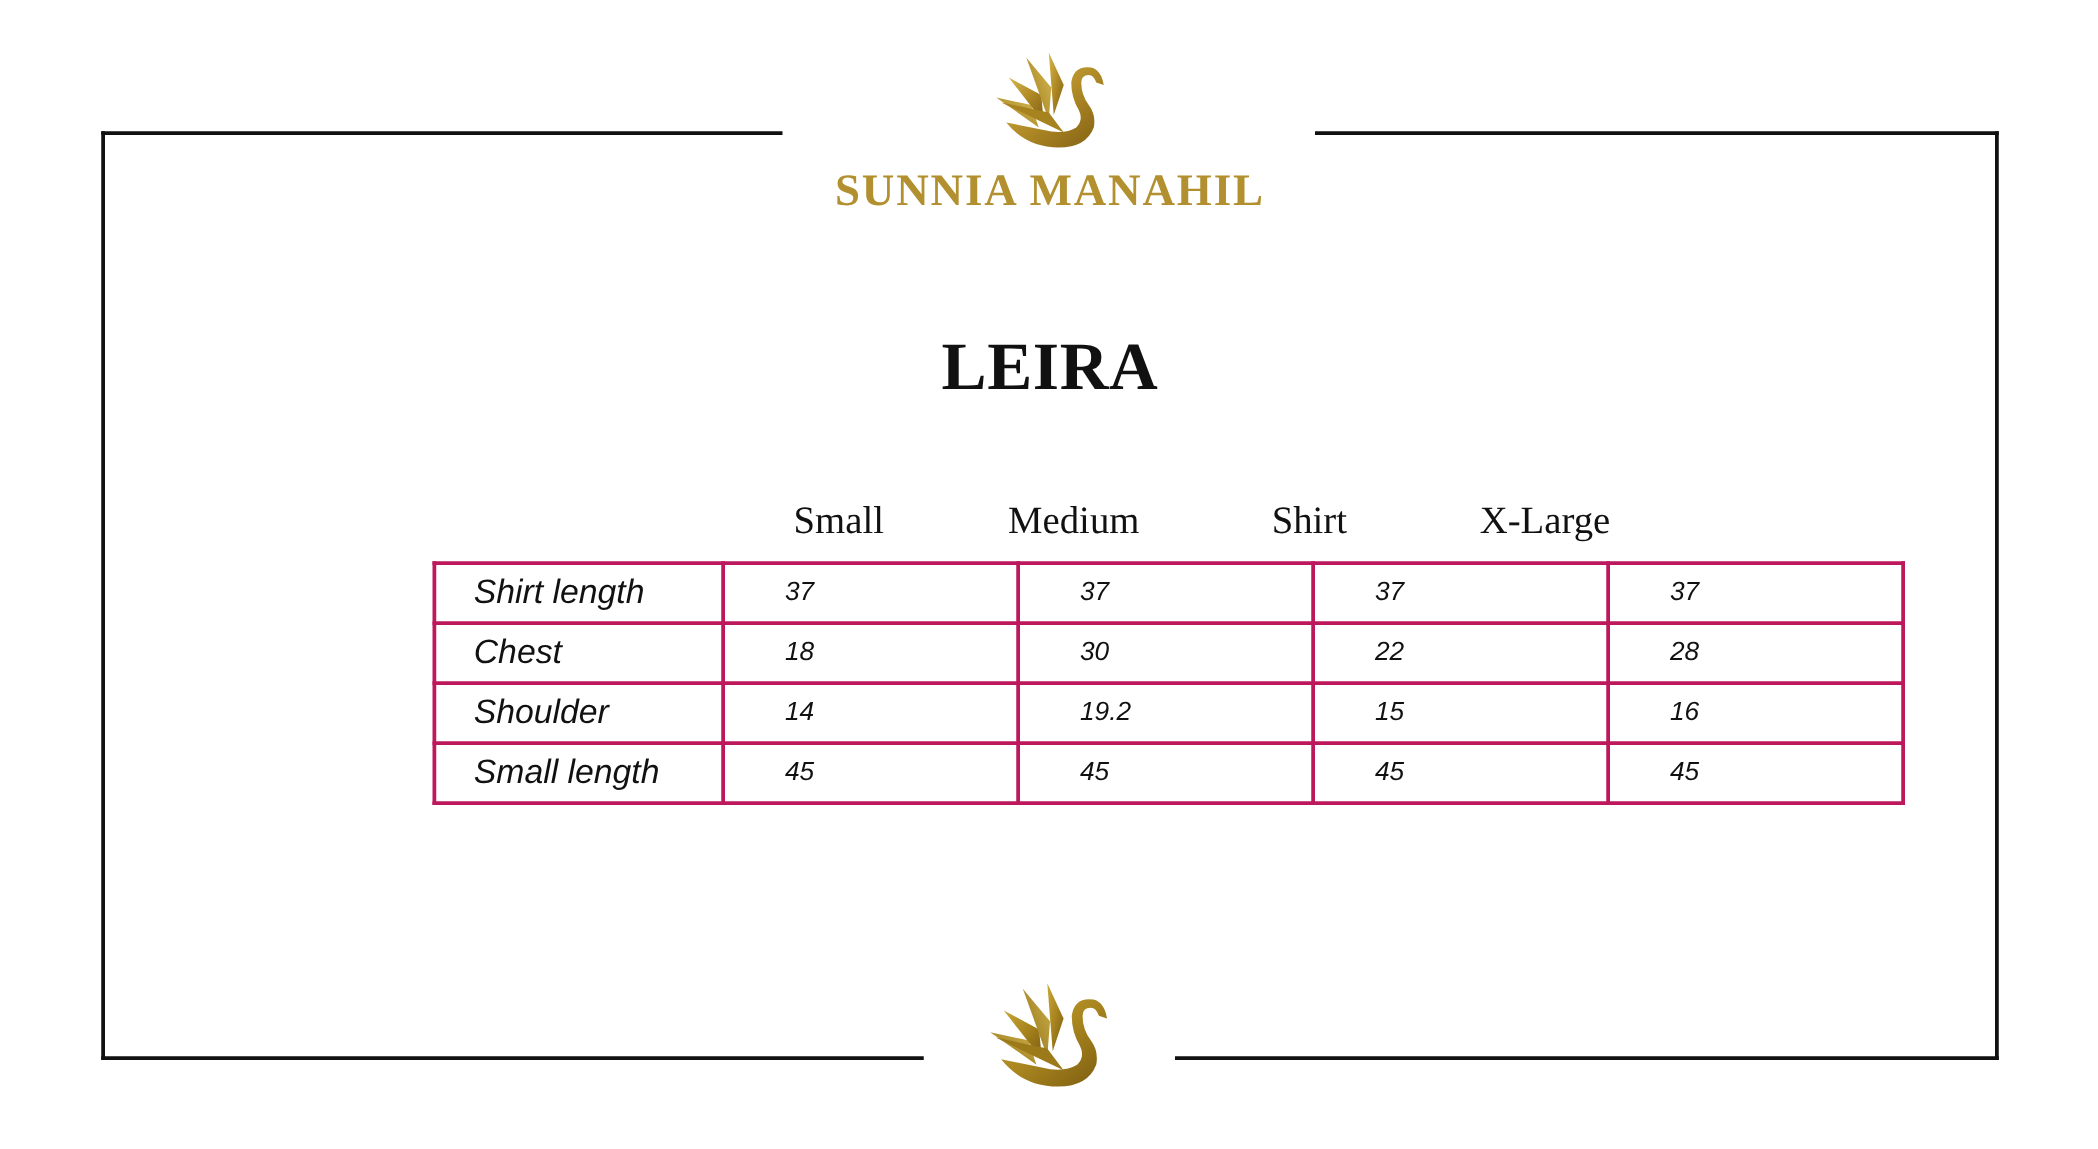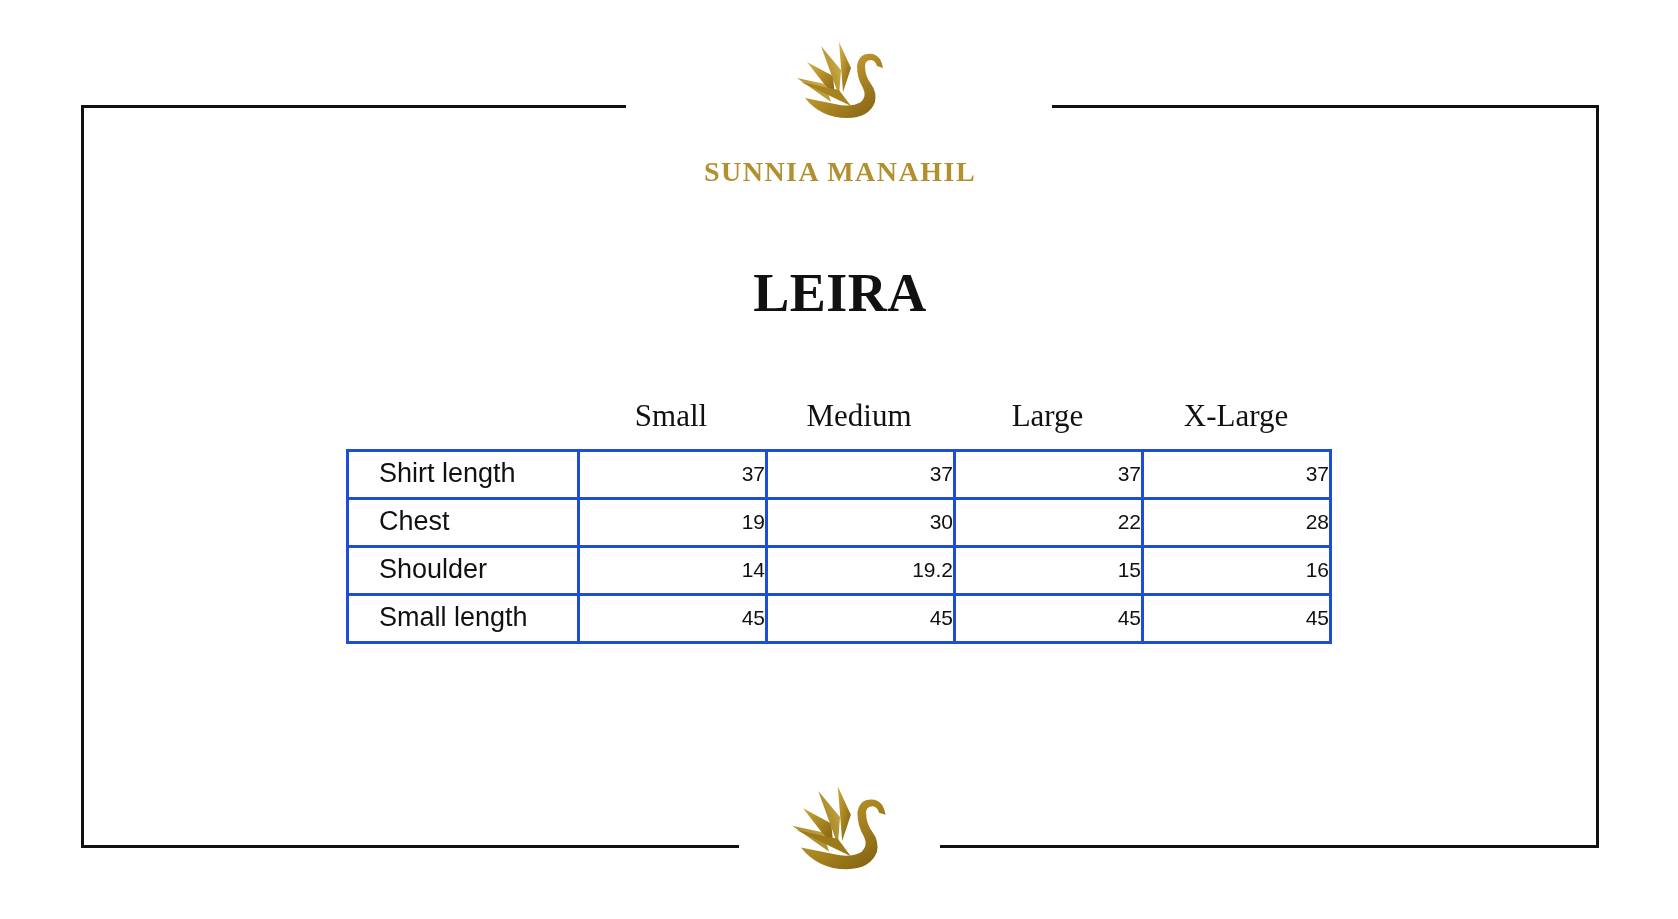--- a/index.html
+++ b/index.html
@@ -19,24 +19,24 @@
     position: absolute;
     background: #111111;
   }
   .swan {
     position: absolute;
   }
   .brand-name {
     position: absolute;
     left: 640px;
     width: 400px;
-    top: 156px;
+    top: 136px;
     text-align: center;
     font-family: "Liberation Serif", "DejaVu Serif", serif;
-    font-size: 28px;
+    font-size: 36px;
     font-weight: bold;
     letter-spacing: 1.5px;
     color: #b3902f;
     line-height: 32px;
   }
   .page-title {
     position: absolute;
     left: 640px;
     width: 400px;
     top: 258px;
@@ -64,41 +64,43 @@
     color: #111111;
   }
   .size-chart {
     position: absolute;
     left: 346px;
     top: 449px;
     border-collapse: collapse;
     table-layout: fixed;
   }
   .size-chart td {
-    border: 3px solid #1d4ed8;
+    border: 3px solid #be185d;
     height: 41px;
     padding: 0;
     vertical-align: middle;
+    font-style: italic;
   }
   .size-chart td.row-label {
     width: 198px;
     padding-left: 30px;
     font-family: "Liberation Sans", "DejaVu Sans", sans-serif;
     font-size: 27px;
     line-height: 32px;
     padding-bottom: 4px;
     color: #111111;
   }
   .size-chart td.value-cell {
     width: 185px;
-    text-align: right;
+    text-align: left;
     font-family: "Liberation Sans", "DejaVu Sans", sans-serif;
     font-size: 21px;
     padding-bottom: 2px;
     color: #111111;
+    padding-left: 48px;
   }
 </style>
 </head>
 <body>
 
 <div class="frame-line" style="left:81px; top:105px; width:545px; height:3px;"></div>
 <div class="frame-line" style="left:1052px; top:105px; width:547px; height:3px;"></div>
 <div class="frame-line" style="left:81px; top:105px; width:3px; height:743px;"></div>
 <div class="frame-line" style="left:1596px; top:105px; width:3px; height:743px;"></div>
 <div class="frame-line" style="left:81px; top:845px; width:658px; height:3px;"></div>
@@ -128,36 +130,36 @@
   </svg>
 </div>
 
 <div class="brand-name">SUNNIA MANAHIL</div>
 
 <h1 class="page-title" style="margin:0;">LEIRA</h1>
 
 <div class="size-headers">
   <div class="size-header" style="width:188px;">Small</div>
   <div class="size-header" style="width:188px;">Medium</div>
-  <div class="size-header" style="width:189px;">Large</div>
+  <div class="size-header" style="width:189px;">Shirt</div>
   <div class="size-header" style="width:188px;">X-Large</div>
 </div>
 
 <table class="size-chart">
   <tbody>
     <tr>
       <td class="row-label">Shirt length</td>
       <td class="value-cell">37</td>
       <td class="value-cell">37</td>
       <td class="value-cell">37</td>
       <td class="value-cell">37</td>
     </tr>
     <tr>
       <td class="row-label">Chest</td>
-      <td class="value-cell">19</td>
+      <td class="value-cell">18</td>
       <td class="value-cell">30</td>
       <td class="value-cell">22</td>
       <td class="value-cell">28</td>
     </tr>
     <tr>
       <td class="row-label">Shoulder</td>
       <td class="value-cell">14</td>
       <td class="value-cell">19.2</td>
       <td class="value-cell">15</td>
       <td class="value-cell">16</td>

